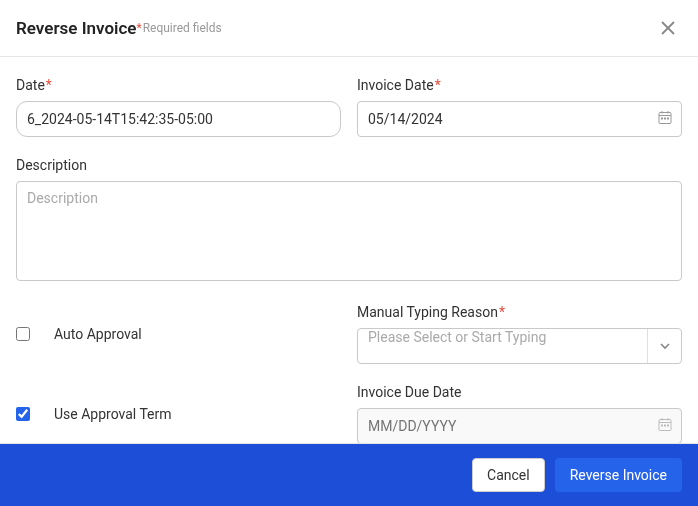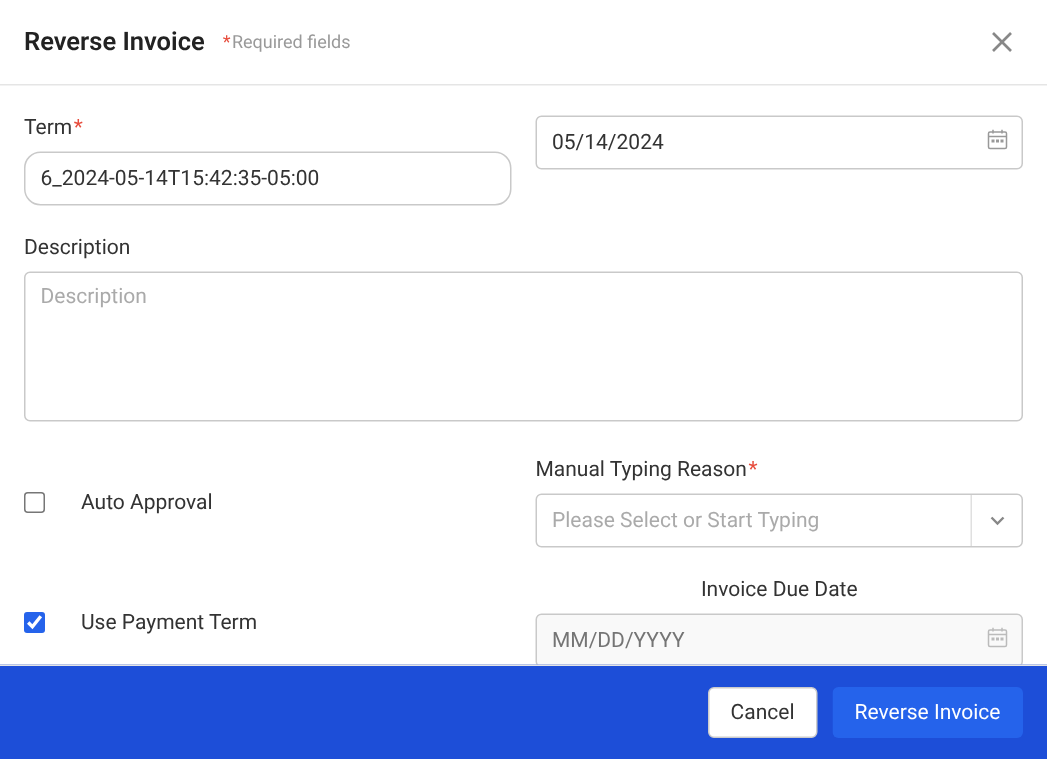--- a/index.html
+++ b/index.html
@@ -17,21 +17,20 @@
       align-items: center;
       padding: 18px 20px 18px 16px;
       border-bottom: 1px solid #e5e5e5;
     }
     .modal-title {
       font-size: 17px;
       font-weight: 600;
       color: #222;
     }
     .required-hint {
-      margin-left: 12px;
       font-size: 12px;
       color: #999;
     }
     .required-hint .asterisk {
       color: #e74c3c;
       margin-right: 1px;
     }
     .close {
       margin-left: auto;
       width: 20px;
@@ -93,21 +92,21 @@
       position: absolute;
       right: 10px;
       top: 50%;
       transform: translateY(-50%);
       pointer-events: none;
     }
     .date-icon svg { fill: #999; }
     .select {
       height: 36px;
       display: flex;
-      align-items: center;
+      align-items: flex-start;
       padding: 0 0 0 10px;
       cursor: pointer;
     }
     .select-placeholder {
       color: #aaa;
       flex: 1;
     }
     .select-caret {
       width: 34px;
       height: 100%;
@@ -129,21 +128,20 @@
       accent-color: #2563eb;
       cursor: pointer;
     }
     .checkbox-label {
       font-size: 14px;
       color: #333;
       cursor: pointer;
     }
     .disabled-label {
       color: #999;
-      text-align: center;
     }
     .modal-footer {
       position: absolute;
       bottom: 0;
       left: 0;
       right: 0;
       border-top: 1px solid #e5e5e5;
       padding: 14px 16px;
       display: flex;
       justify-content: flex-end;
@@ -182,24 +180,25 @@
     <svg width="14" height="14" viewBox="0 0 14 14" fill="none" stroke-width="1.8">
         <line x1="1" y1="1" x2="13" y2="13"></line>
         <line x1="13" y1="1" x2="1" y2="13"></line>
       </svg>
   </span>
 </div>
 
 <div class="modal-body">
   <div class="row">
     <div class="col">
-      <label class="field-label"><span>Term</span><span class="asterisk">*</span></label>
+      <label class="field-label"><span>Date</span><span class="asterisk">*</span></label>
       <input class="input" type="text" value="6_2024-05-14T15:42:35-05:00" style="">
     </div>
     <div class="col">
+      <label class="field-label"><span>Invoice Date</span><span class="asterisk">*</span></label>
       <div class="date-wrap">
         <input class="date-input" type="text" value="05/14/2024" style="">
         <span class="date-icon">
           <svg width="14" height="14" viewBox="0 0 14 14">
               <rect x="1" y="2" width="12" height="11" rx="1" fill="none" stroke="#999" stroke-width="1"></rect>
               <line x1="1" y1="5" x2="13" y2="5" stroke="#999" stroke-width="1"></line>
               <line x1="4" y1="0.5" x2="4" y2="3" stroke="#999" stroke-width="1"></line>
               <line x1="10" y1="0.5" x2="10" y2="3" stroke="#999" stroke-width="1"></line>
               <rect x="3" y="7" width="2" height="2" fill="#999"></rect>
               <rect x="6" y="7" width="2" height="2" fill="#999"></rect>
@@ -234,21 +233,21 @@
             </svg>
         </span>
       </div>
     </div>
   </div>
 
   <div class="row second-block">
     <div class="col align-block">
       <div class="checkbox-row">
         <input type="checkbox" id="usePaymentTerm" checked="" style="">
-        <label for="usePaymentTerm" class="checkbox-label">Use Payment Term</label>
+        <label for="usePaymentTerm" class="checkbox-label">Use Approval Term</label>
       </div>
     </div>
     <div class="col">
       <label class="field-label disabled-label">Invoice Due Date</label>
       <div class="date-wrap">
         <input class="date-input" type="text" disabled="" placeholder="MM/DD/YYYY" style="">
         <span class="date-icon">
           <svg width="14" height="14" viewBox="0 0 14 14">
               <rect x="1" y="2" width="12" height="11" rx="1" fill="none" stroke="#bbb" stroke-width="1"></rect>
               <line x1="1" y1="5" x2="13" y2="5" stroke="#bbb" stroke-width="1"></line>

